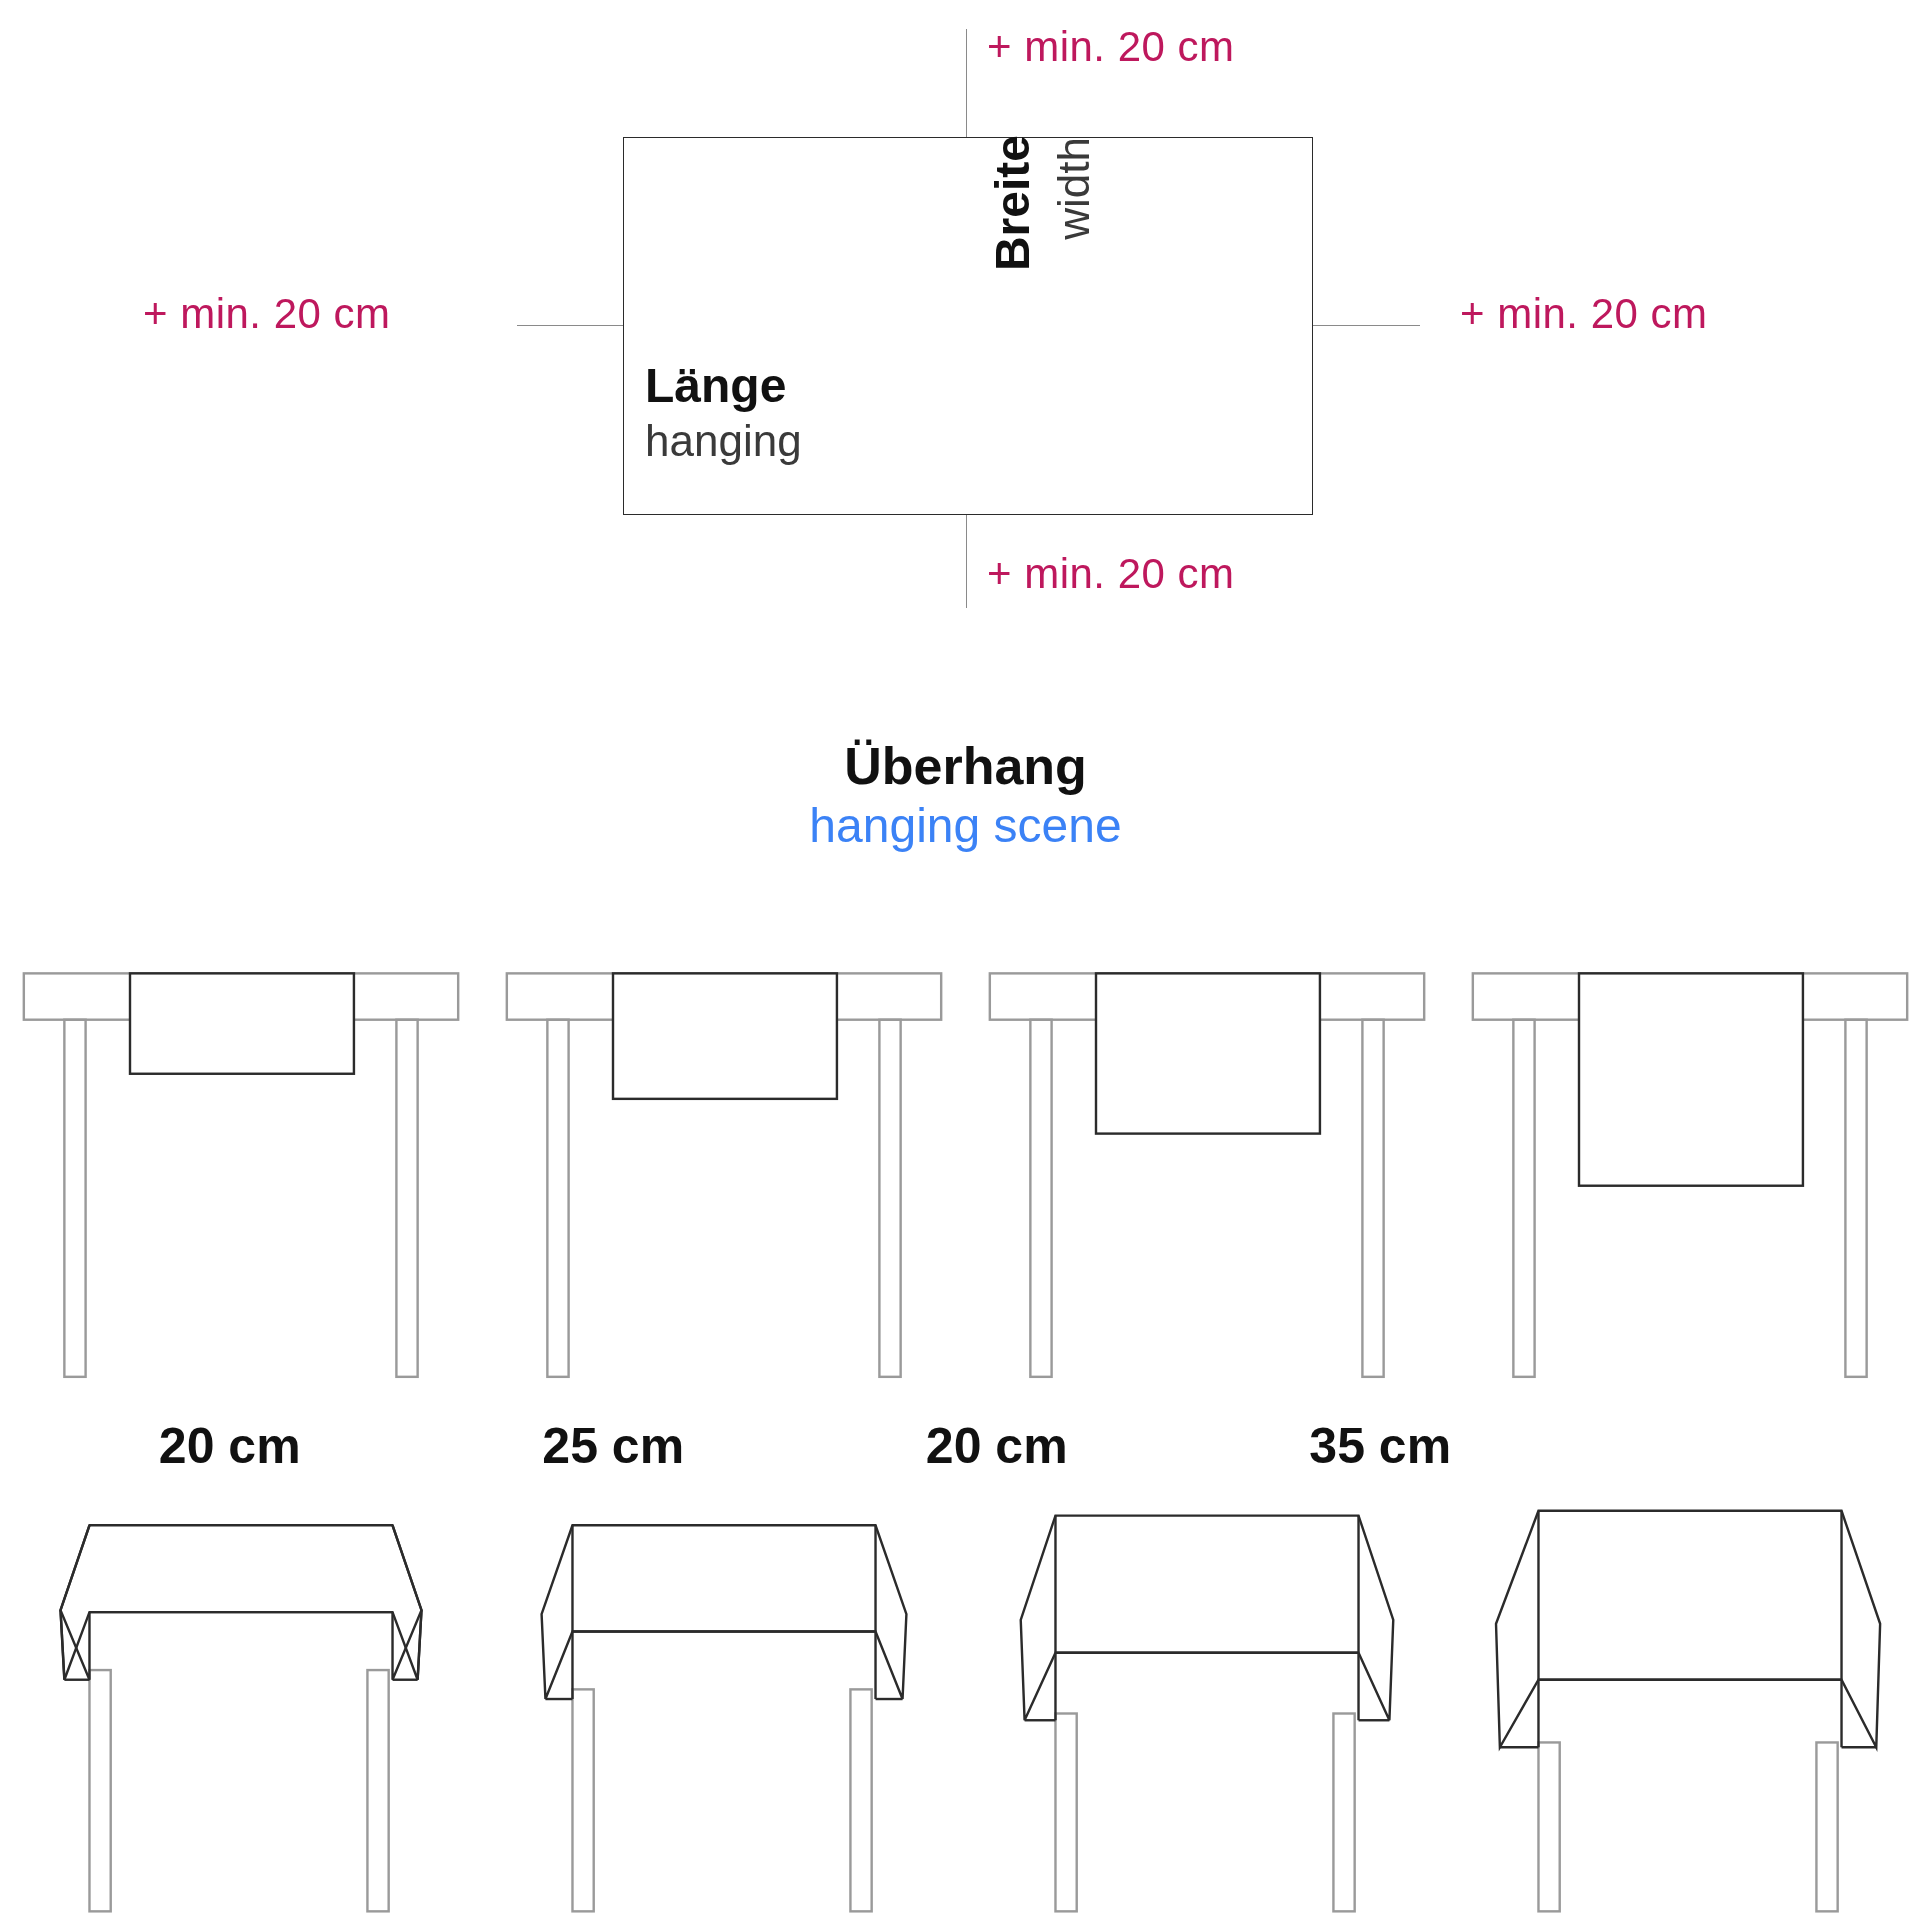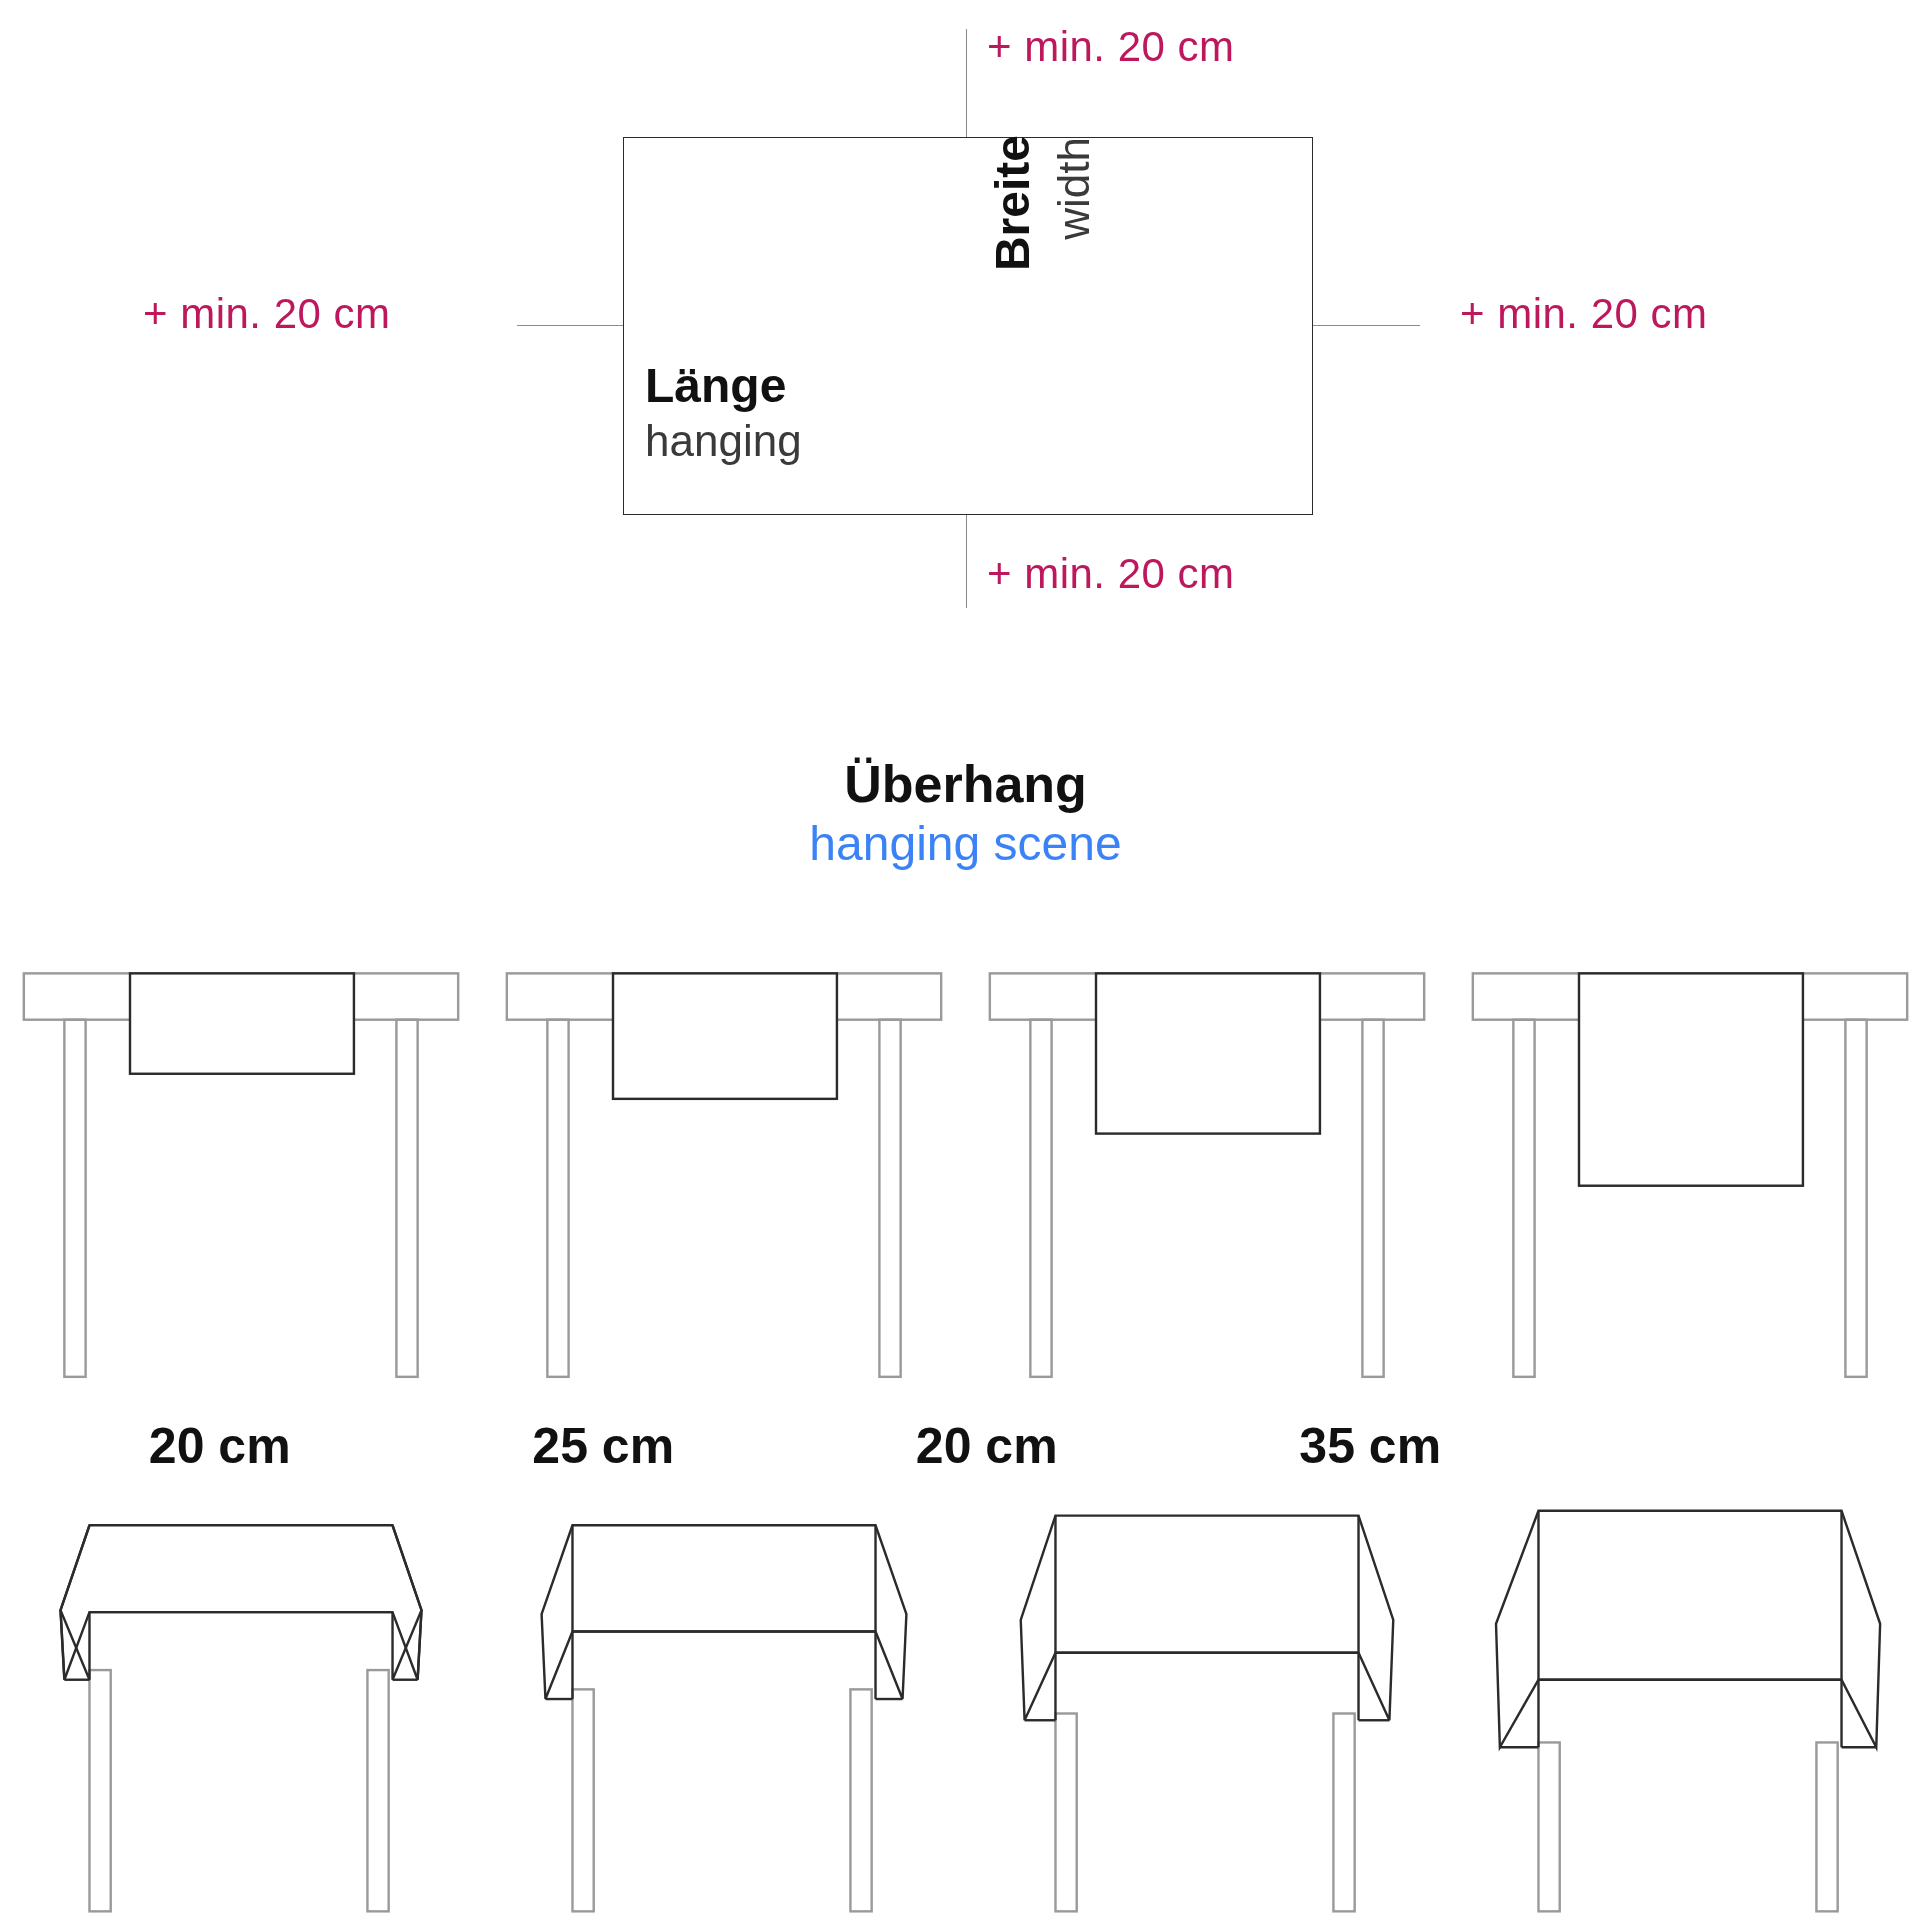--- a/index.html
+++ b/index.html
@@ -109,21 +109,21 @@
   .laenge-en {
     font-size: 44px;
     color: #3a3a3a;
     line-height: 1.18;
   }
 
   
   #section-title {
     position: absolute;
     left: 0;
-    top: 753px;
+    top: 735px;
     width: 1931px;
     text-align: center;
   }
   #section-title .t-de {
     font-size: 52px;
     font-weight: bold;
     color: #111;
     line-height: 1.2;
   }
   #section-title .t-en {
@@ -136,21 +136,21 @@
   #tables-row {
     position: absolute;
     left: 0;
     top: 956px;
     width: 1931px;
     height: 454px;
     display: flex;
   }
   #labels-row {
     position: absolute;
-    left: 8px;
+    left: 18px;
     top: 1417px;
     width: 1534px;
     display: flex;
     padding-left: 20px;
   }
   #persp-row {
     position: absolute;
     left: 0;
     top: 1506px;
     width: 1931px;

